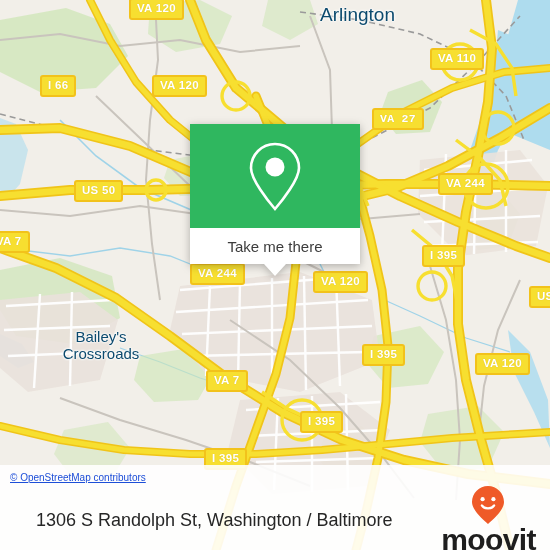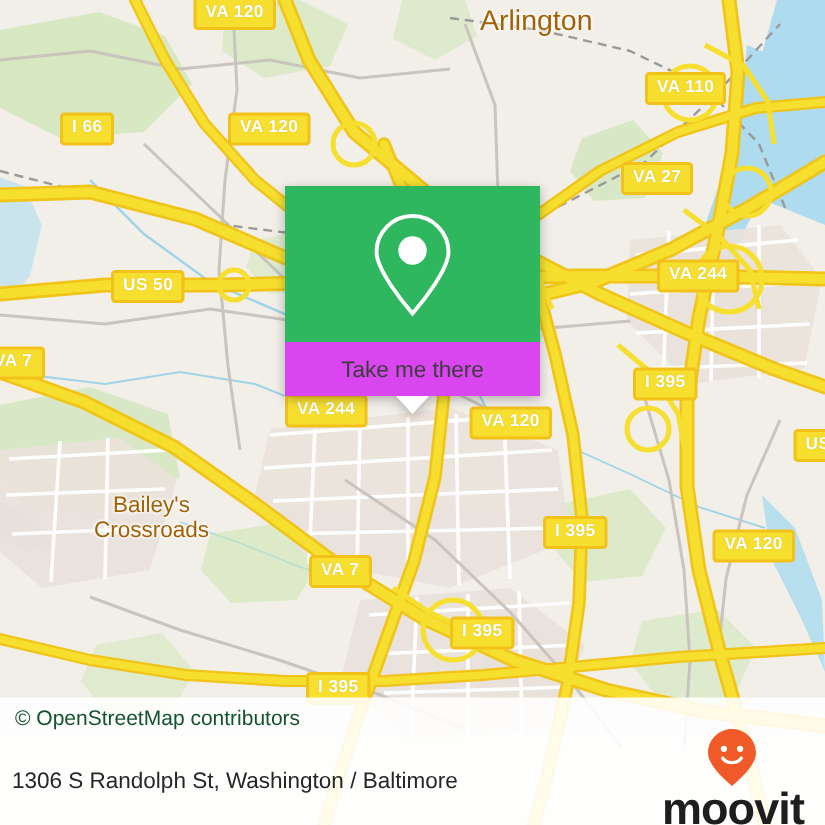--- a/index.html
+++ b/index.html
@@ -38,21 +38,21 @@
     padding: 1px 6px 2px 6px;
     white-space: nowrap;
     letter-spacing: 0.3px;
     text-shadow: 0 0 1px rgba(150,120,0,0.35);
     box-sizing: border-box;
   }
 
   
   .place {
     position: absolute;
-    color: #a16207;
+    color: #0c4a6e;
     white-space: nowrap;
     text-align: center;
     text-shadow: 0 0 3px #FFFFFF, 0 0 3px #FFFFFF, 0 0 2px #FFFFFF;
   }
   .place.city { font-size: 19px; }
   .place.town { font-size: 15px; line-height: 17px; }
 
   
   .popup {
     position: absolute;
@@ -61,21 +61,21 @@
     filter: drop-shadow(0 2px 4px rgba(0,0,0,0.28));
   }
   .popup-green {
     background: #2FB75F;
     height: 104px;
     display: flex;
     align-items: center;
     justify-content: center;
   }
   .popup-foot {
-    background: #d946ef;
+    background: #ffffff;
     height: 36px;
     display: flex;
     align-items: center;
     justify-content: center;
   }
   .popup-foot-label {
     color: #3C3C3C;
     font-size: 15px;
   }
   .popup-tail {
@@ -92,39 +92,40 @@
   
   .attrib {
     position: absolute;
     left: 0; top: 465px;
     width: 550px; height: 25px;
     background: rgba(255,255,255,0.88);
     display: flex;
     align-items: center;
   }
   .attrib-text {
-    color: #14532d;
-    font-size: 14px;
+    color: #1d4ed8;
+    font-size: 10px;
     padding-left: 10px;
+    text-decoration: underline;
   }
 
   
   .footer {
     position: absolute;
     left: 0; top: 490px;
     width: 550px; height: 60px;
     background: rgba(255,255,255,0.90);
     display: flex;
     align-items: center;
     justify-content: space-between;
   }
   .footer-address {
     color: #262626;
-    font-size: 15px;
-    padding-left: 8px;
+    font-size: 18px;
+    padding-left: 36px;
     white-space: nowrap;
   }
   .brand {
     display: flex;
     align-items: center;
     padding-right: 14px;
     flex-direction: column;
   }
   .brand-word {
     color: #1E1E1E;
@@ -277,21 +278,21 @@
 
     <div class="place town" style="left:46px; top:290px; width:110px;margin-top:38px;">
       <div>Bailey's</div>
       <div>Crossroads</div>
     </div>
 
     <div class="shield" style="left:129px; top:-2px;">VA 120</div>
     <div class="shield" style="left:430px; top:48px;">VA 110</div>
     <div class="shield" style="left:40px;  top:75px;">I 66</div>
     <div class="shield" style="left:152px; top:75px;">VA 120</div>
-    <div class="shield" style="left:414px; top:108px;">VA 27</div>
+    <div class="shield" style="left:372px; top:108px;font-family:Liberation Mono, monospace;">VA 27</div>
     <div class="shield" style="left:74px;  top:180px;text-align:center;">US 50</div>
     <div class="shield" style="left:438px; top:173px;">VA 244</div>
     <div class="shield" style="left:-12px; top:231px;">VA 7</div>
     <div class="shield" style="left:422px; top:245px;">I 395</div>
     <div class="shield" style="left:190px; top:263px;">VA 244</div>
     <div class="shield" style="left:313px; top:271px;">VA 120</div>
     <div class="shield" style="left:529px; top:286px;">US</div>
     <div class="shield" style="left:362px; top:344px;">I 395</div>
     <div class="shield" style="left:475px; top:353px;">VA 120</div>
     <div class="shield" style="left:206px; top:370px;">VA 7</div>

